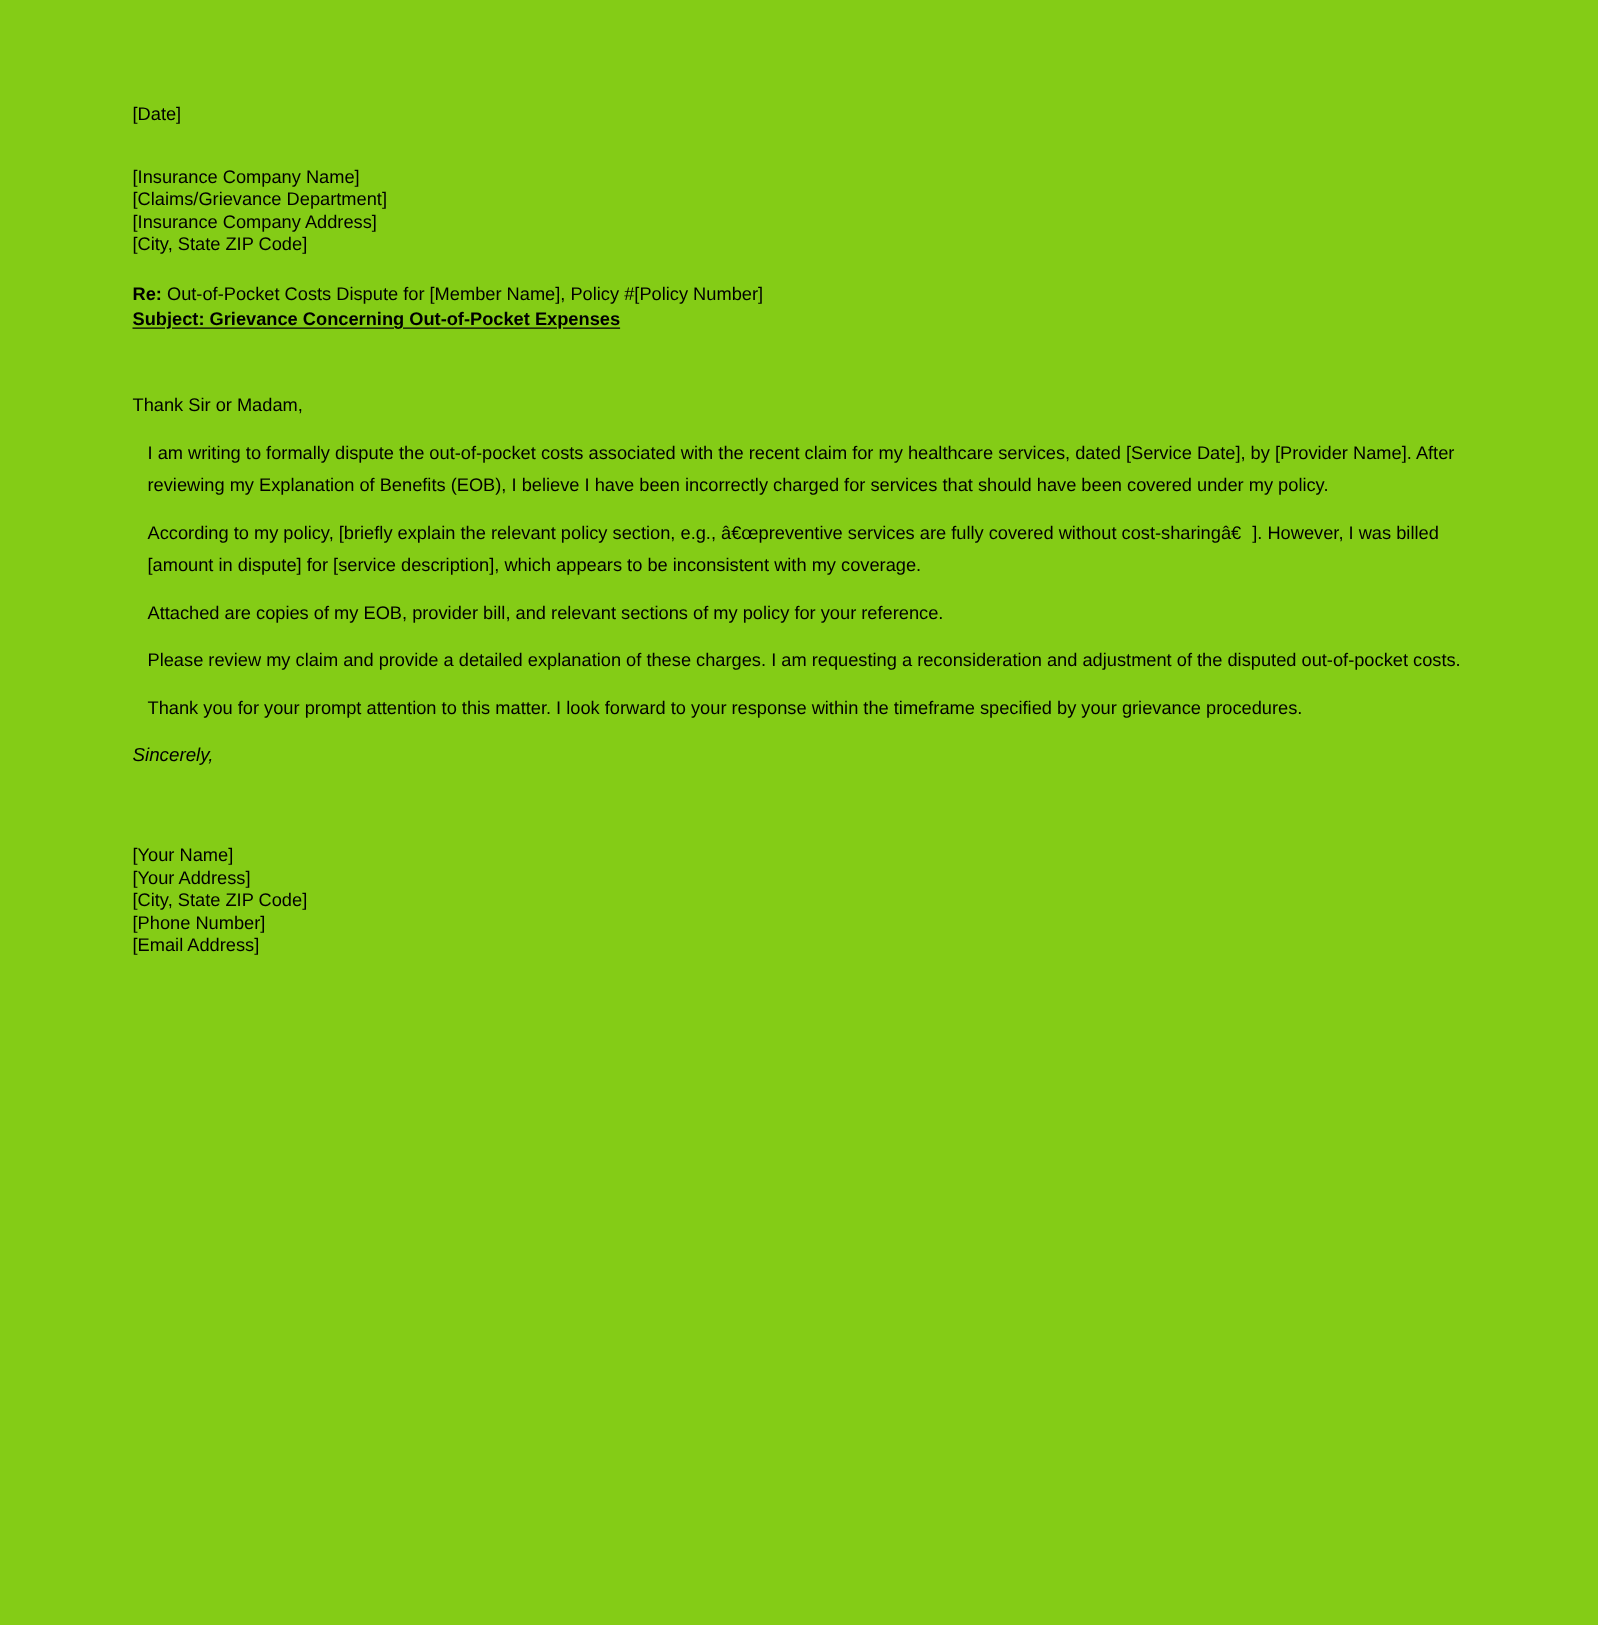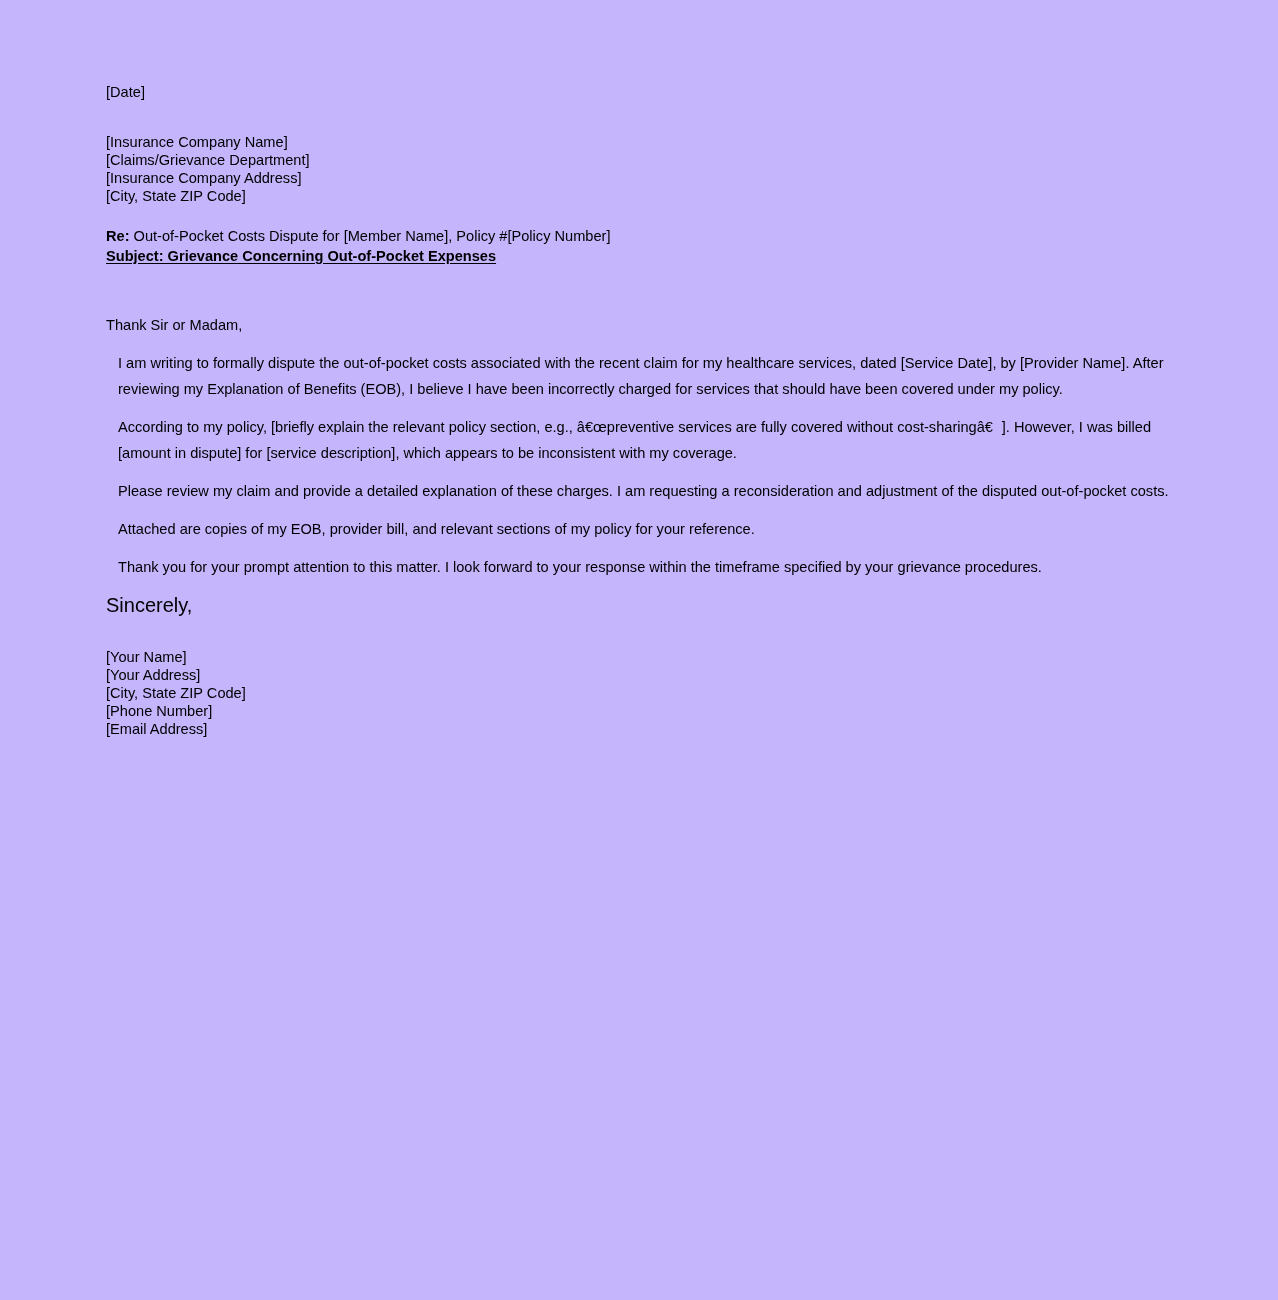--- a/index.html
+++ b/index.html
@@ -11,21 +11,21 @@
     width: 1278px;
     height: 1300px;
     font-family: "Liberation Sans", sans-serif;
     color: #000000;
     -webkit-font-smoothing: antialiased;
   }
   .page {
     position: relative;
     width: 1278px;
     height: 1300px;
-    background: #c4b5fd;
+    background: #84cc16;
     box-sizing: border-box;
   }
   .letter {
     position: absolute;
     left: 106px;
     top: 83px;
     width: 1068px;
   }
   .line-block {
     font-size: 14.6px;
@@ -65,28 +65,30 @@
     text-align: left;
     margin: 12px;
     width: 1066px;
   }
   .salutation {
     font-size: 14.6px;
     line-height: 26px;
     margin: 0;
   }
   .closing {
-    font-size: 20px;
+    font-size: 15px;
     line-height: 26px;
     margin: 0;
+    font-style: italic;
   }
   .sig-block {
     font-size: 14.6px;
     line-height: 18px;
     white-space: pre-line;
+    margin-top: 28px;
   }
   .enclosures {
     font-size: 14.6px;
     line-height: 18px;
     font-style: italic;
   }
 </style>
 </head>
 <body>
 
@@ -113,23 +115,23 @@
     </div>
 
     <div class="spacer-xl"></div>
 
     <p class="salutation">Thank Sir or Madam,</p>
 
     <p class="body-para">I am writing to formally dispute the out-of-pocket costs associated with the recent claim for my healthcare services, dated [Service Date], by [Provider Name]. After reviewing my Explanation of Benefits (EOB), I believe I have been incorrectly charged for services that should have been covered under my policy.</p>
 
     <p class="body-para">According to my policy, [briefly explain the relevant policy section, e.g., â€œpreventive services are fully covered without cost-sharingâ€]. However, I was billed [amount in dispute] for [service description], which appears to be inconsistent with my coverage.</p>
 
+    <p class="body-para">Attached are copies of my EOB, provider bill, and relevant sections of my policy for your reference.</p>
+
     <p class="body-para">Please review my claim and provide a detailed explanation of these charges. I am requesting a reconsideration and adjustment of the disputed out-of-pocket costs.</p>
-
-    <p class="body-para">Attached are copies of my EOB, provider bill, and relevant sections of my policy for your reference.</p>
 
     <p class="body-para">Thank you for your prompt attention to this matter. I look forward to your response within the timeframe specified by your grievance procedures.</p>
 
     <p class="closing">Sincerely,</p>
 
     <div class="spacer-sig"></div>
 
     <div class="sig-block">[Your Name]
 [Your Address]
 [City, State ZIP Code]

